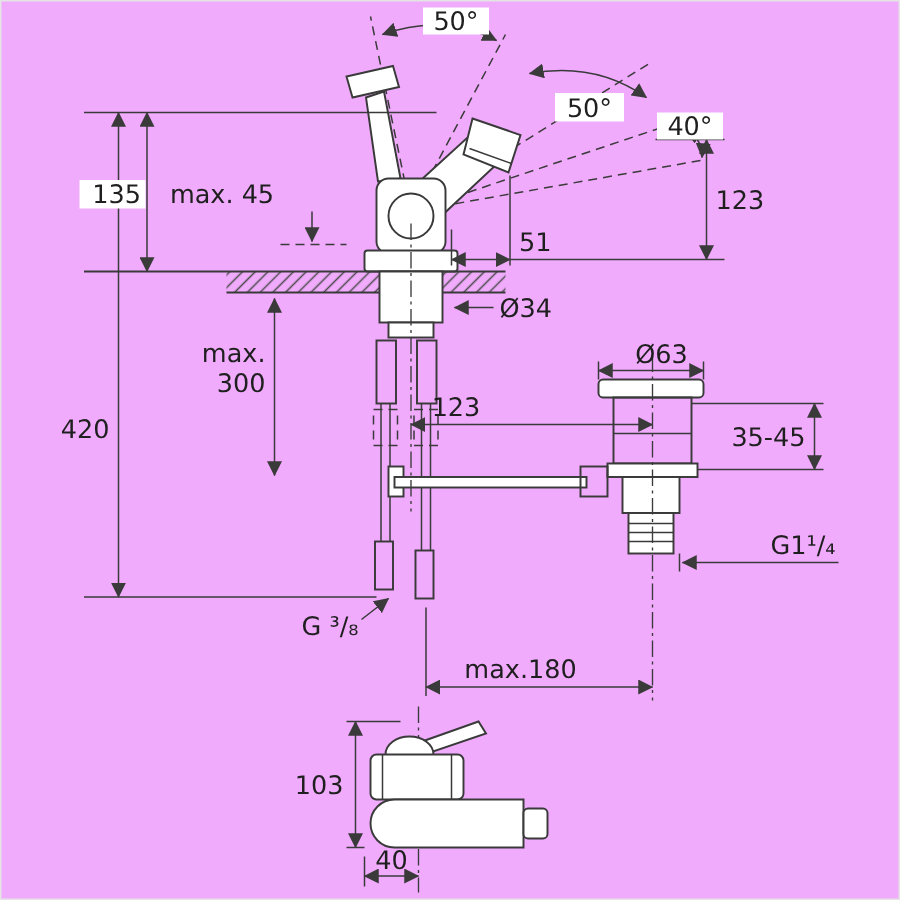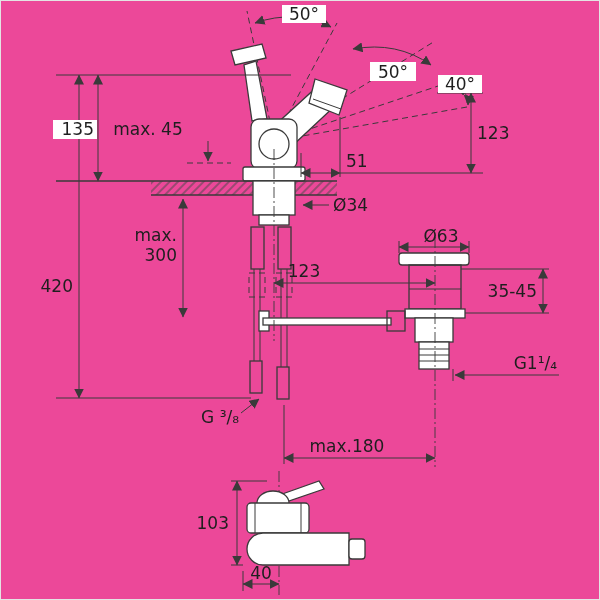--- a/index.html
+++ b/index.html
@@ -1,16 +1,16 @@
 <!DOCTYPE html>
 <html><head>
 <meta charset="utf-8">
 <style>
   html,body{margin:0;padding:0;background:#fff;}
-  .page{width:600px;height:600px;position:relative;background:#ec4899;box-sizing:border-box;border:1px solid #e4e4e4;}
+  .page{width:600px;height:600px;position:relative;background:#f0abfc;box-sizing:border-box;border:1px solid #e4e4e4;}
   svg{display:block;}
   .draw{stroke:#3a3a3a;stroke-width:1.3;fill:none;}
   .thin{stroke:#3a3a3a;stroke-width:1;fill:none;}
   .dim{stroke:#3a3a3a;stroke-width:1;fill:none;}
   .dash{stroke:#3a3a3a;stroke-width:1;fill:none;stroke-dasharray:6 4;}
   .cl{stroke:#3a3a3a;stroke-width:.9;fill:none;stroke-dasharray:11 3 2 3;}
   .white{fill:#ffffff;}
   .lbl{font:17px "DejaVu Sans", sans-serif;fill:#1f1f1f;stroke:none;}
 </style>
 </head>

